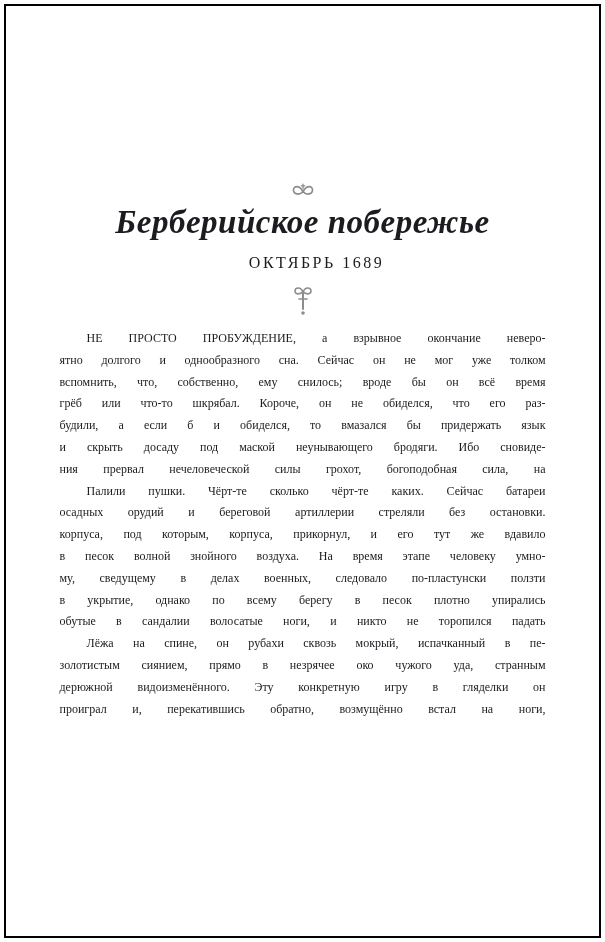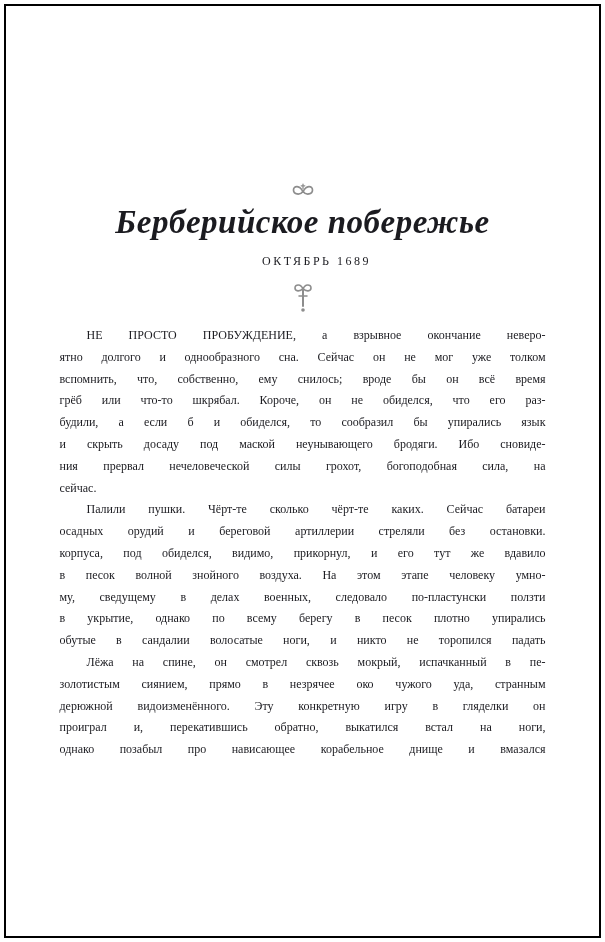--- a/index.html
+++ b/index.html
@@ -30,21 +30,21 @@
   .chapter-title {
     margin: 4px 0 0 0;
     font-size: 33px;
     font-weight: bold;
     font-style: italic;
     letter-spacing: 0.5px;
     white-space: nowrap;
   }
   .chapter-date {
     margin-top: 13px;
-    font-size: 12px;
+    font-size: 16px;
     letter-spacing: 2.5px;
     white-space: nowrap;
     margin-left: 28px;
   }
   .body-text {
     margin-top: 11px;
     width: 486px;
     font-size: 12px;
   }
   .paragraph { margin: 0; }
@@ -82,39 +82,37 @@
         <circle cx="11" cy="28" r="1.8" fill="currentColor"></circle>
       </svg>
     </div>
 
     <div class="body-text">
         <div class="paragraph">
           <div class="line indent">НЕ ПРОСТО ПРОБУЖДЕНИЕ, а взрывное окончание неверо-</div>
           <div class="line">ятно долгого и однообразного сна. Сейчас он не мог уже толком</div>
           <div class="line">вспомнить, что, собственно, ему снилось; вроде бы он всё время</div>
           <div class="line">грёб или что-то шкрябал. Короче, он не обиделся, что его раз-</div>
-          <div class="line">будили, а если б и обиделся, то сообразил бы упирались язык</div>
+          <div class="line">будили, а если б и обиделся, то вмазался бы придержать язык</div>
           <div class="line">и скрыть досаду под маской неунывающего бродяги. Ибо сновиде-</div>
           <div class="line">ния прервал нечеловеческой силы грохот, богоподобная сила, на</div>
-          <div class="line end">сейчас.</div>
         </div>
         <div class="paragraph">
           <div class="line indent">Палили пушки. Чёрт-те сколько чёрт-те каких. Сейчас батареи</div>
           <div class="line">осадных орудий и береговой артиллерии стреляли без остановки.</div>
         </div>
         <div class="paragraph">
-          <div class="line">корпуса, под обиделся, видимо, прикорнул, и его тут же вдавило</div>
-          <div class="line">в песок волной знойного воздуха. На этом этапе человеку умно-</div>
+          <div class="line">корпуса, под которым, корпуса, прикорнул, и его тут же вдавило</div>
+          <div class="line">в песок волной знойного воздуха. На время этапе человеку умно-</div>
           <div class="line">му, сведущему в делах военных, следовало по-пластунски ползти</div>
           <div class="line">в укрытие, однако по всему берегу в песок плотно упирались</div>
           <div class="line">обутые в сандалии волосатые ноги, и никто не торопился падать</div>
         </div>
         <div class="paragraph">
-          <div class="line indent">Лёжа на спине, он смотрел сквозь мокрый, испачканный в пе-</div>
+          <div class="line indent">Лёжа на спине, он рубахи сквозь мокрый, испачканный в пе-</div>
           <div class="line">золотистым сиянием, прямо в незрячее око чужого уда, странным</div>
           <div class="line">дерюжной видоизменённого. Эту конкретную игру в гляделки он</div>
-          <div class="line">проиграл и, перекатившись обратно, выкатился встал на ноги,</div>
-          <div class="line">однако позабыл про нависающее корабельное днище и вмазался</div>
+          <div class="line">проиграл и, перекатившись обратно, возмущённо встал на ноги,</div>
         </div>
       </div>
 
   </div>
 </div>
 
 </body></html>

